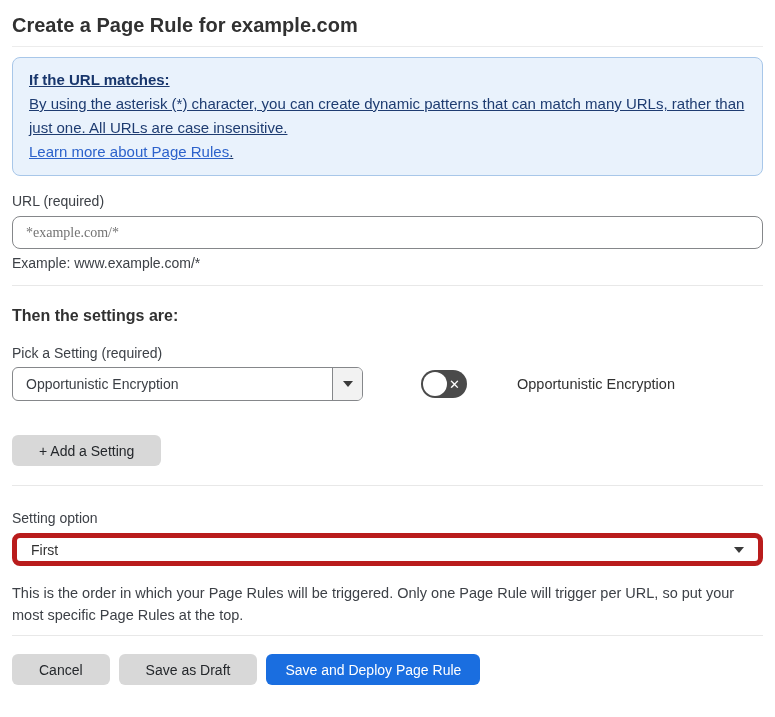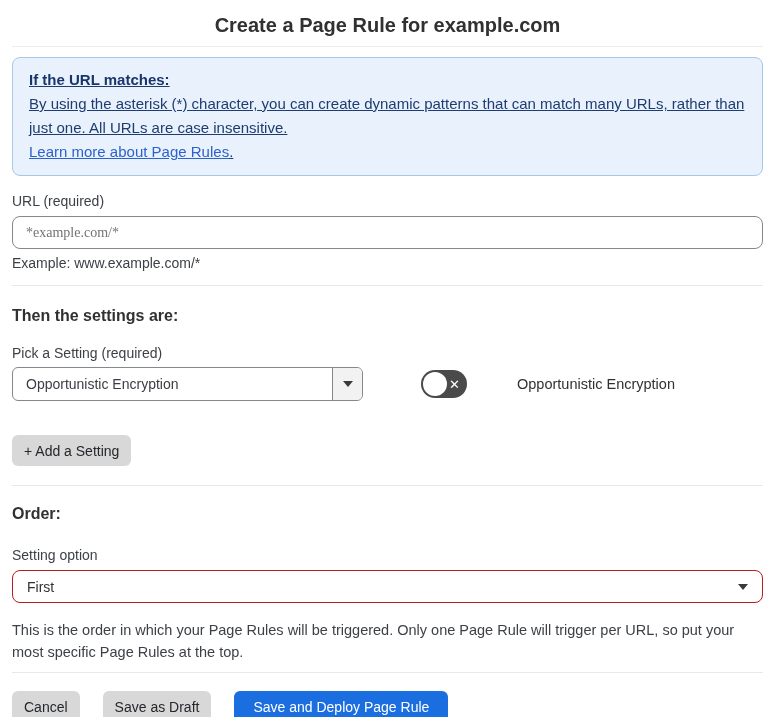--- a/index.html
+++ b/index.html
@@ -10,21 +10,20 @@
     color: #313131;
     font-size: 14px;
   }
   .container { padding: 0 12px; }
 
   .page-title {
     font-size: 20px;
     font-weight: 700;
     color: #313131;
     padding: 14px 0 9px 0;
-    text-align: center;
   }
   .title-divider { border: 0; border-top: 1px solid #ececec; }
 
   .info-box {
     margin-top: 10px;
     background: #e9f2fc;
     border: 1px solid #a8c7e9;
     border-radius: 8px;
     padding: 10px 16px 11px 16px;
     color: #1e3c71;
@@ -147,40 +146,40 @@
     margin-left: 16px;
     font-size: 14.5px;
     color: #313131;
   }
 
   .btn {
     display: inline-flex;
     align-items: center;
     justify-content: center;
     height: 31px;
-    padding: 0 12px;
+    padding: 0 27px;
     border: none;
     border-radius: 6px;
     font-family: "Liberation Sans", sans-serif;
     font-size: 14px;
     cursor: pointer;
     white-space: nowrap;
   }
   .btn-gray { background: #d8d8d8; color: #24272b; }
   .btn-blue { background: #1a6ee0; color: #ffffff; padding: 0 19px; }
   .add-setting-btn { margin-top: 34px; }
   .add-divider { margin-top: 19px; }
 
   .order-heading { margin-top: 19px; }
   .select-label { margin-top: 24px; }
   .select-box {
     margin-top: 7px;
     width: 100%;
     height: 33px;
-    border: 1px solid #b91c1c;
+    border: 5px solid #b91c1c;
     border-radius: 8px;
     background: #fff;
     display: flex;
     align-items: center;
     justify-content: space-between;
     padding: 0 14px;
     cursor: pointer;
   }
   .select-value { font-size: 14px; color: #313131; }
   .order-helper {
@@ -188,21 +187,21 @@
     font-size: 14.5px;
     line-height: 22px;
     color: #3d4147;
     max-width: 751px;
   }
   .footer-divider { margin-top: 9px; }
 
   .footer {
     margin-top: 18px;
     display: flex;
-    gap: 23px;
+    gap: 9px;
     align-items: center;
   }
 </style>
 </head>
 <body>
 
 <div class="container">
 
   <h1 class="page-title">Create a Page Rule for example.com</h1>
   <hr class="title-divider">
@@ -233,21 +232,20 @@
       <span class="toggle-knob"></span>
       <span class="toggle-x">✕</span>
     </div>
     <div class="toggle-label">Opportunistic Encryption</div>
   </div>
 
   <button class="btn btn-gray add-setting-btn">+ Add a Setting</button>
 
   <hr class="section-divider add-divider">
 
-  <div class="section-heading order-heading">Order:</div>
   <div class="field-label select-label">Setting option</div>
 
   <div class="select-box">
     <span class="select-value">First</span>
     <span class="caret-down"></span>
   </div>
 
   <div class="order-helper">This is the order in which your Page Rules will be triggered. Only one Page Rule will trigger per URL, so put your most specific Page Rules at the top.</div>
 
   <hr class="section-divider footer-divider">

